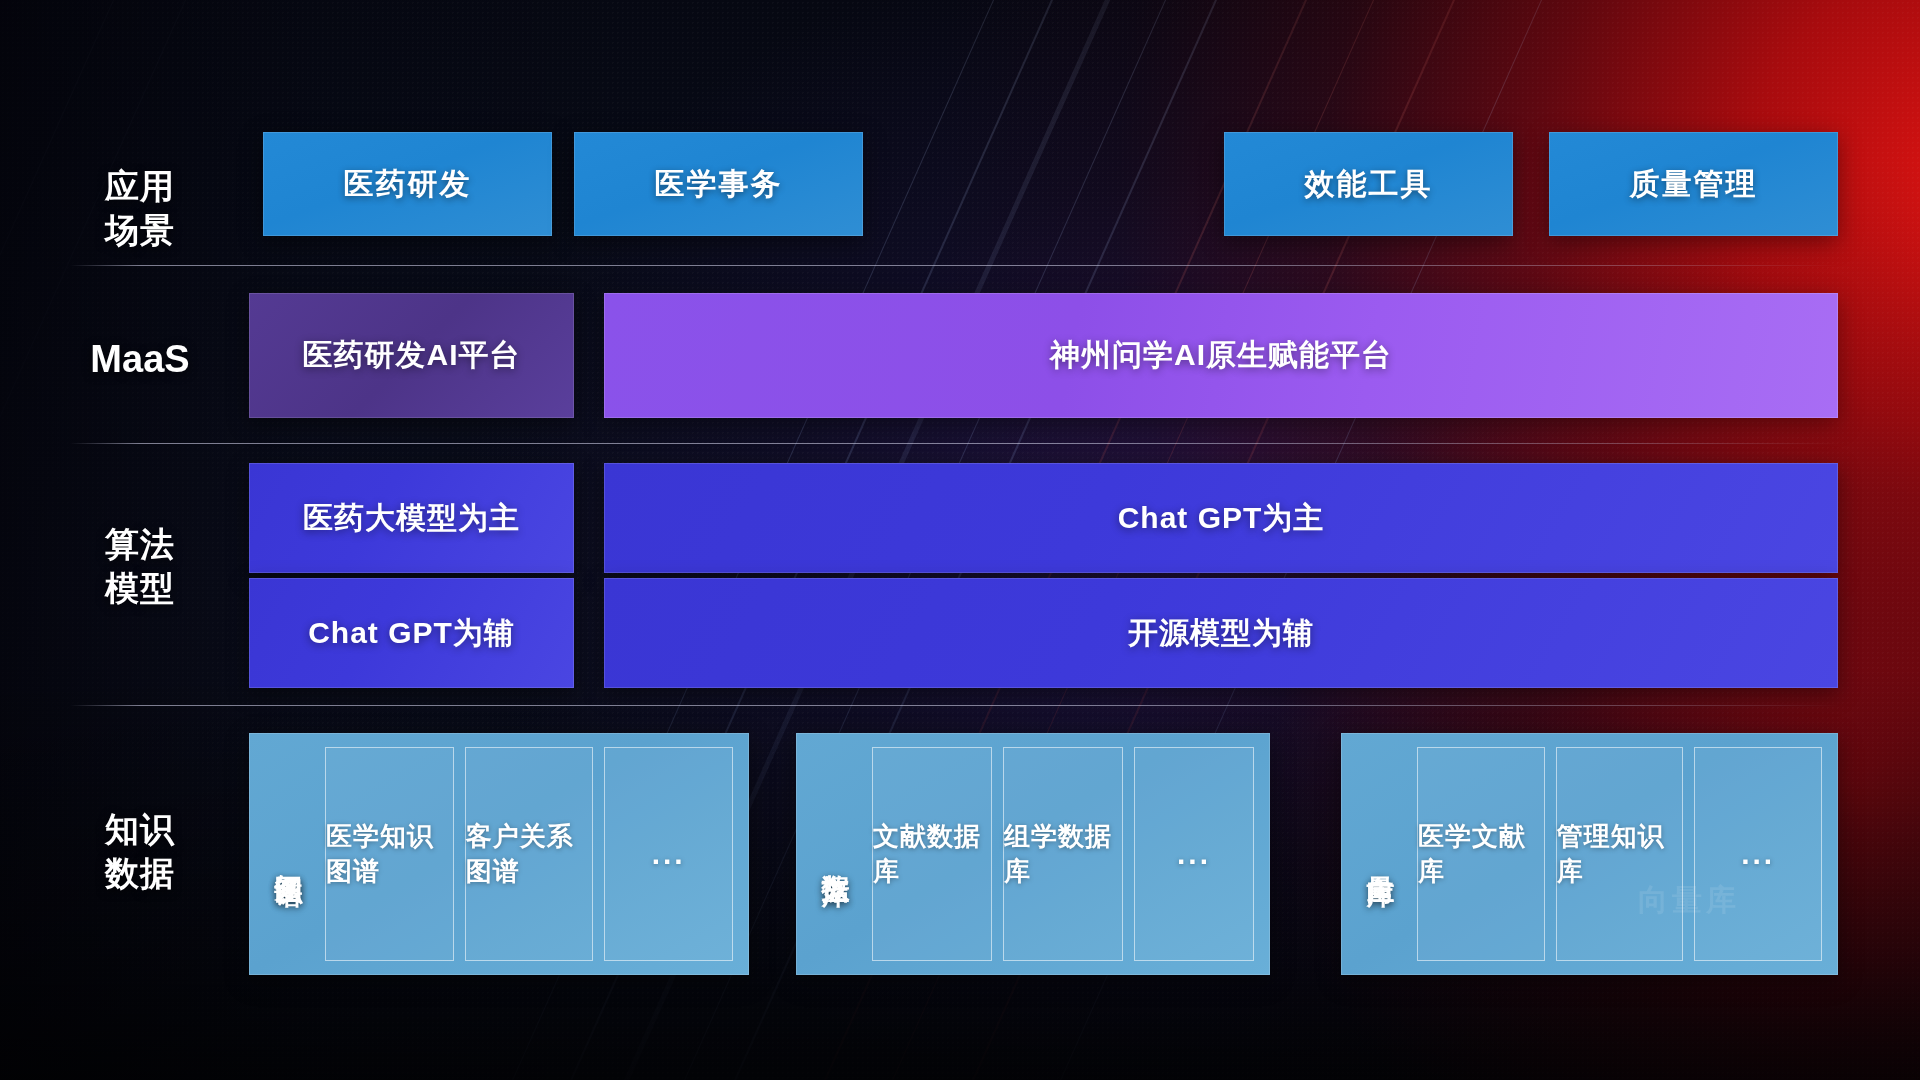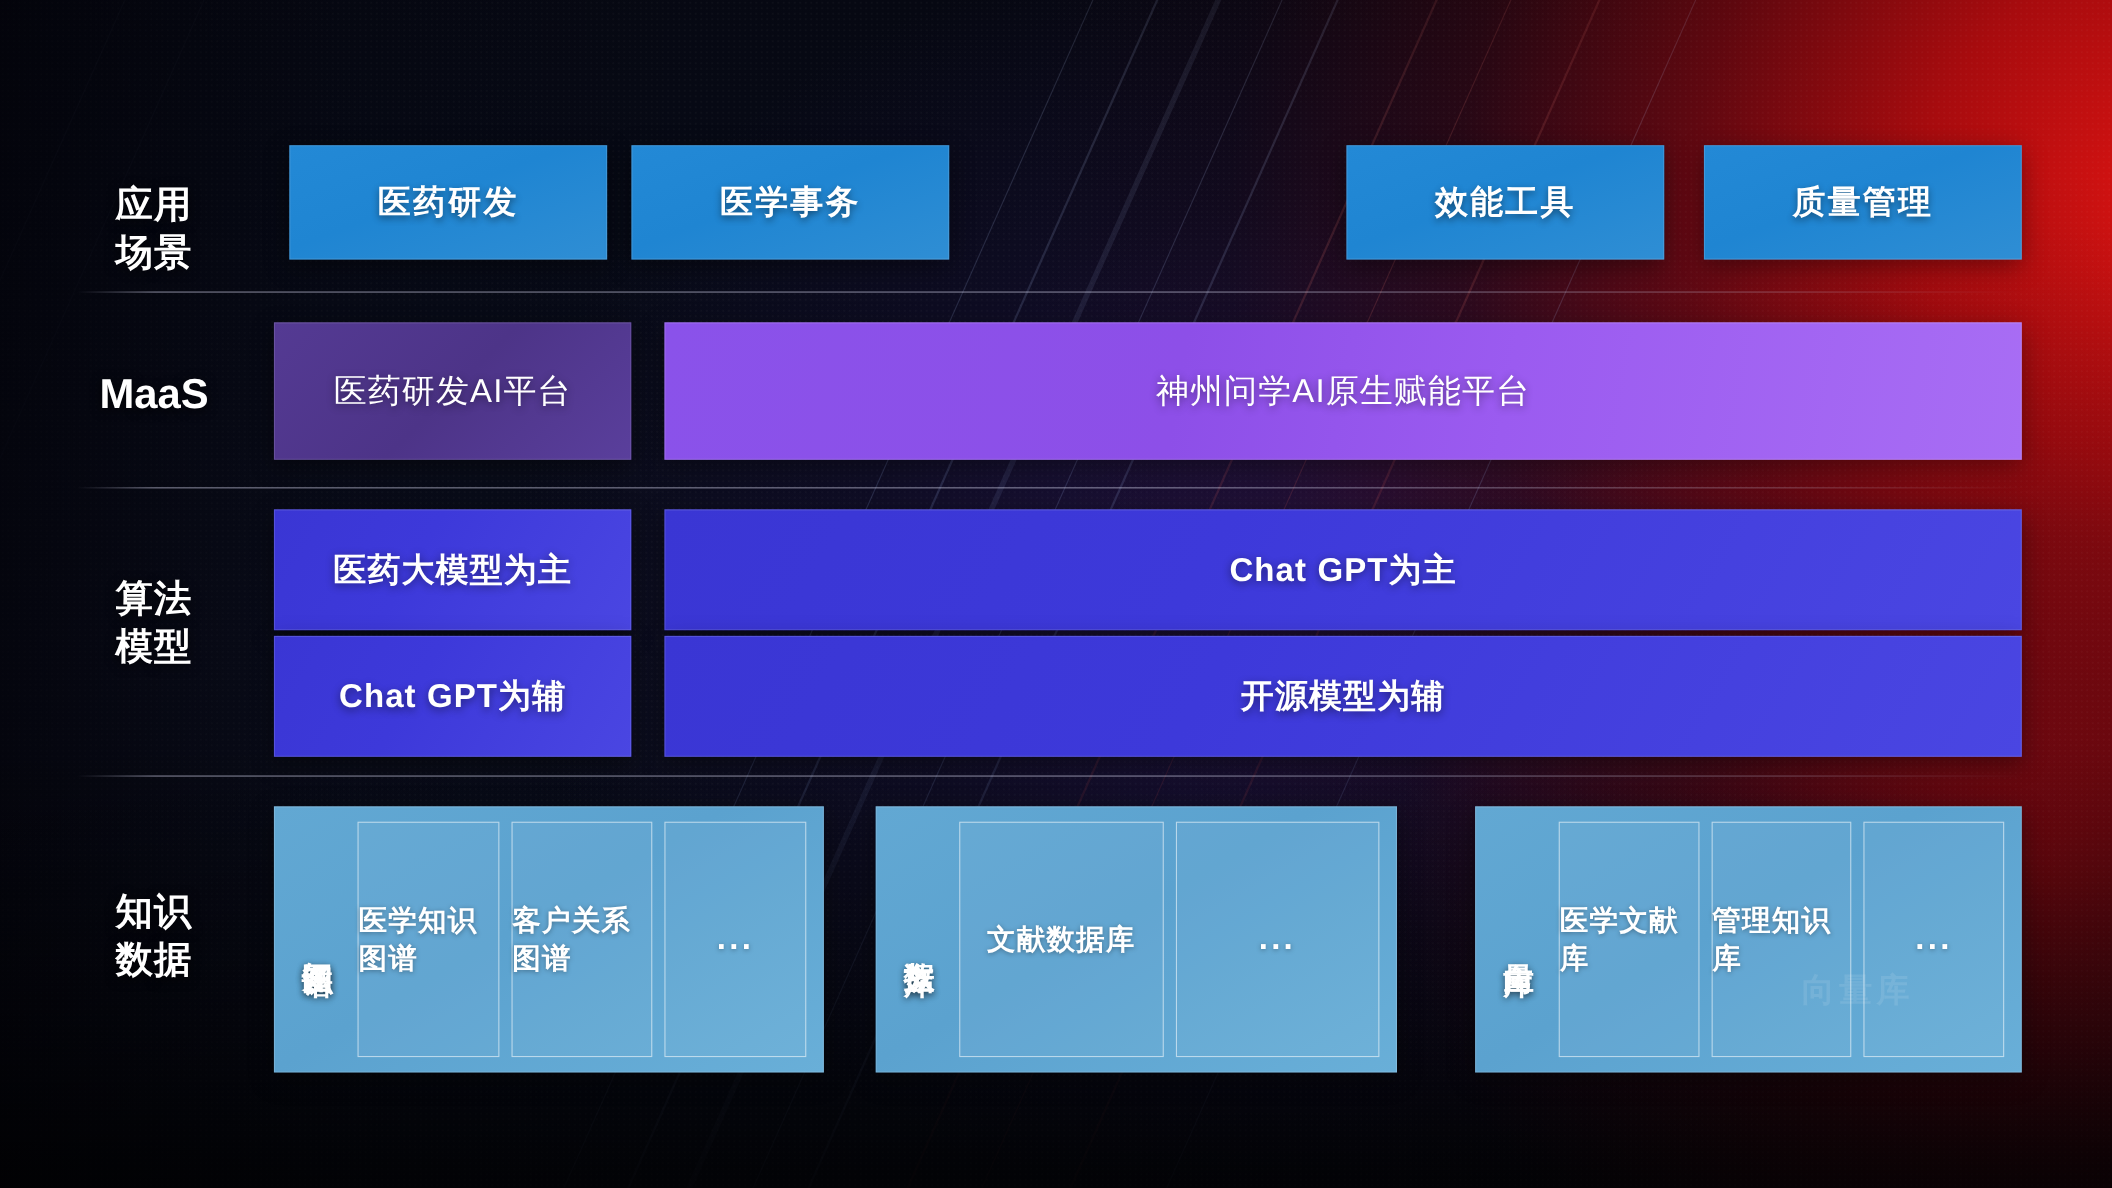--- a/index.html
+++ b/index.html
@@ -132,21 +132,21 @@
     position: absolute;
     display: flex;
     align-items: center;
     justify-content: center;
     background: linear-gradient(100deg, #8a52ea 0%, #8d4fe8 38%, #9b5bf0 62%, #a86df4 100%);
     box-shadow: inset 0 0 0 1px rgba(255,255,255,0.16), 0 6px 22px rgba(0,0,0,0.34);
   }
   .maas-left .t, .maas-right .t {
     color: #ffffff;
     font-size: 30px;
-    font-weight: 400;
+    font-weight: 700;
     letter-spacing: 1px;
     text-shadow: 0 2px 8px rgba(0,0,0,0.45);
   }
 
   
   .algo-box {
     position: absolute;
     display: flex;
     align-items: center;
     justify-content: center;
@@ -303,20 +303,21 @@
         <div class="kd-item">医学知识图谱</div>
         <div class="kd-item">客户关系图谱</div>
         <div class="kd-item ellipsis">...</div>
       </div>
     </div>
 
     <div class="kd-group" style="left:796px; top:733px; width:474px; height:242px;">
       <div class="kd-vlabel">数据库</div>
       <div class="kd-items">
         <div class="kd-item">文献数据库</div>
+        <div class="kd-item">组学数据库</div>
         <div class="kd-item ellipsis">...</div>
       </div>
     </div>
 
     <div class="kd-group" style="left:1341px; top:733px; width:497px; height:242px;">
       <div class="kd-vlabel">向量库</div>
       <div class="kd-items">
         <div class="kd-item">医学文献库</div>
         <div class="kd-item">管理知识库</div>
         <div class="kd-item ellipsis">...</div>

